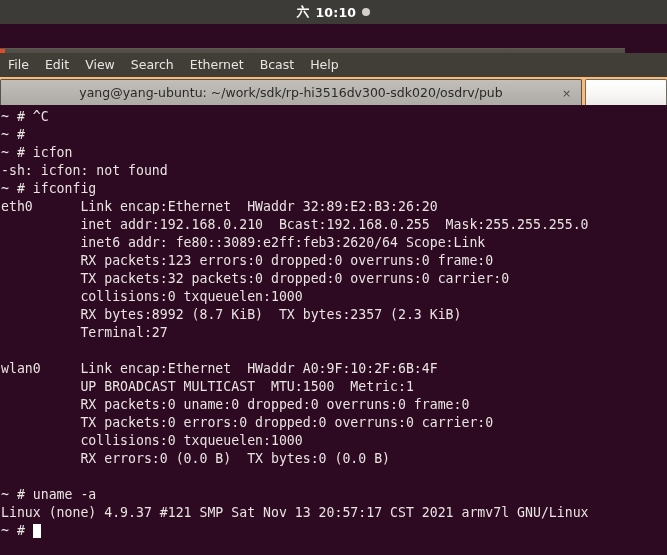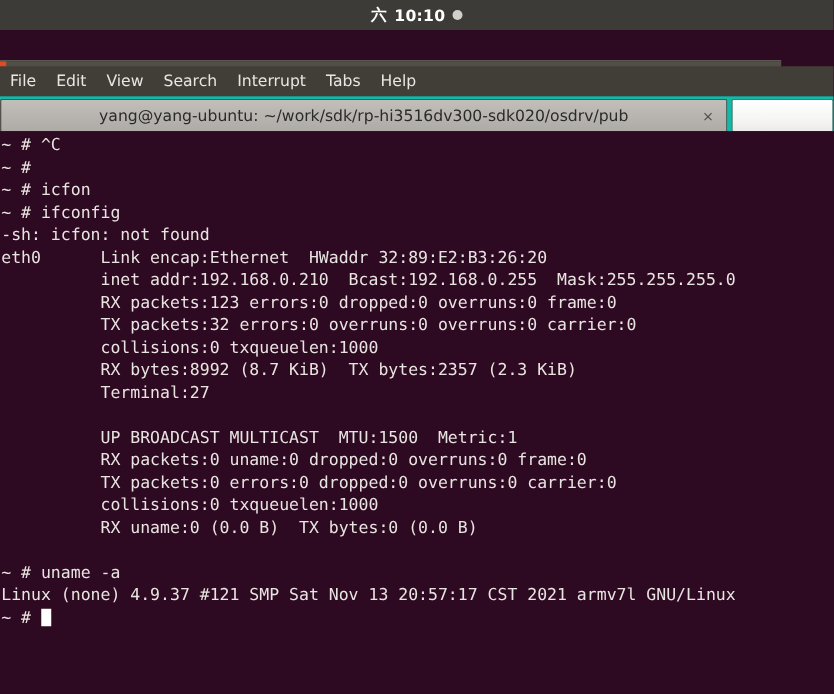--- a/index.html
+++ b/index.html
@@ -97,21 +97,21 @@
     padding: 1px 8px 2px 8px;
     white-space: nowrap;
   }
 
   
   .tabbar {
     position: absolute;
     top: 77px; left: 0;
     width: 667px;
     height: 28px;
-    background: #14b8a6;
+    background: #fdba74;
     display: flex;
     align-items: flex-end;
     box-sizing: border-box;
   }
   .tab {
     height: 26px;
     box-sizing: border-box;
     display: flex;
     align-items: center;
     position: relative;
@@ -200,55 +200,57 @@
   <div class="titlebar">
     <div class="red-accent"></div>
     <div class="window-title">yang@yang-ubuntu: ~/work/</div>
   </div>
 
   <div class="menubar">
     <div class="menu-item">File</div>
     <div class="menu-item">Edit</div>
     <div class="menu-item">View</div>
     <div class="menu-item">Search</div>
-    <div class="menu-item">Interrupt</div>
-    <div class="menu-item">Tabs</div>
+    <div class="menu-item">Ethernet</div>
+    <div class="menu-item">Bcast</div>
     <div class="menu-item">Help</div>
   </div>
 
   <div class="tabbar">
     <div class="tab active">
       <span class="tab-label">yang@yang-ubuntu: ~/work/sdk/rp-hi3516dv300-sdk020/osdrv/pub</span>
       <span class="tab-close">×</span>
     </div>
     <div class="tab inactive">
       <span class="tab-label"></span>
     </div>
   </div>
 
   <div class="terminal">
     <div id="term-lines">
         <div class="term-line">~ # ^C</div>
         <div class="term-line">~ #</div>
         <div class="term-line">~ # icfon</div>
+        <div class="term-line">-sh: icfon: not found</div>
         <div class="term-line">~ # ifconfig</div>
-        <div class="term-line">-sh: icfon: not found</div>
         <div class="term-line">eth0      Link encap:Ethernet  HWaddr 32:89:E2:B3:26:20</div>
         <div class="term-line">          inet addr:192.168.0.210  Bcast:192.168.0.255  Mask:255.255.255.0</div>
+        <div class="term-line">          inet6 addr: fe80::3089:e2ff:feb3:2620/64 Scope:Link</div>
         <div class="term-line">          RX packets:123 errors:0 dropped:0 overruns:0 frame:0</div>
-        <div class="term-line">          TX packets:32 errors:0 overruns:0 overruns:0 carrier:0</div>
+        <div class="term-line">          TX packets:32 packets:0 dropped:0 overruns:0 carrier:0</div>
         <div class="term-line">          collisions:0 txqueuelen:1000</div>
         <div class="term-line">          RX bytes:8992 (8.7 KiB)  TX bytes:2357 (2.3 KiB)</div>
         <div class="term-line">          Terminal:27</div>
         <div class="term-line"></div>
+        <div class="term-line">wlan0     Link encap:Ethernet  HWaddr A0:9F:10:2F:6B:4F</div>
         <div class="term-line">          UP BROADCAST MULTICAST  MTU:1500  Metric:1</div>
         <div class="term-line">          RX packets:0 uname:0 dropped:0 overruns:0 frame:0</div>
         <div class="term-line">          TX packets:0 errors:0 dropped:0 overruns:0 carrier:0</div>
         <div class="term-line">          collisions:0 txqueuelen:1000</div>
-        <div class="term-line">          RX uname:0 (0.0 B)  TX bytes:0 (0.0 B)</div>
+        <div class="term-line">          RX errors:0 (0.0 B)  TX bytes:0 (0.0 B)</div>
         <div class="term-line"></div>
         <div class="term-line">~ # uname -a</div>
         <div class="term-line">Linux (none) 4.9.37 #121 SMP Sat Nov 13 20:57:17 CST 2021 armv7l GNU/Linux</div>
       </div>
     <div class="term-line"><span>~ # </span><span class="cursor"></span></div>
   </div>
 
 </div>
 
 </body></html>

